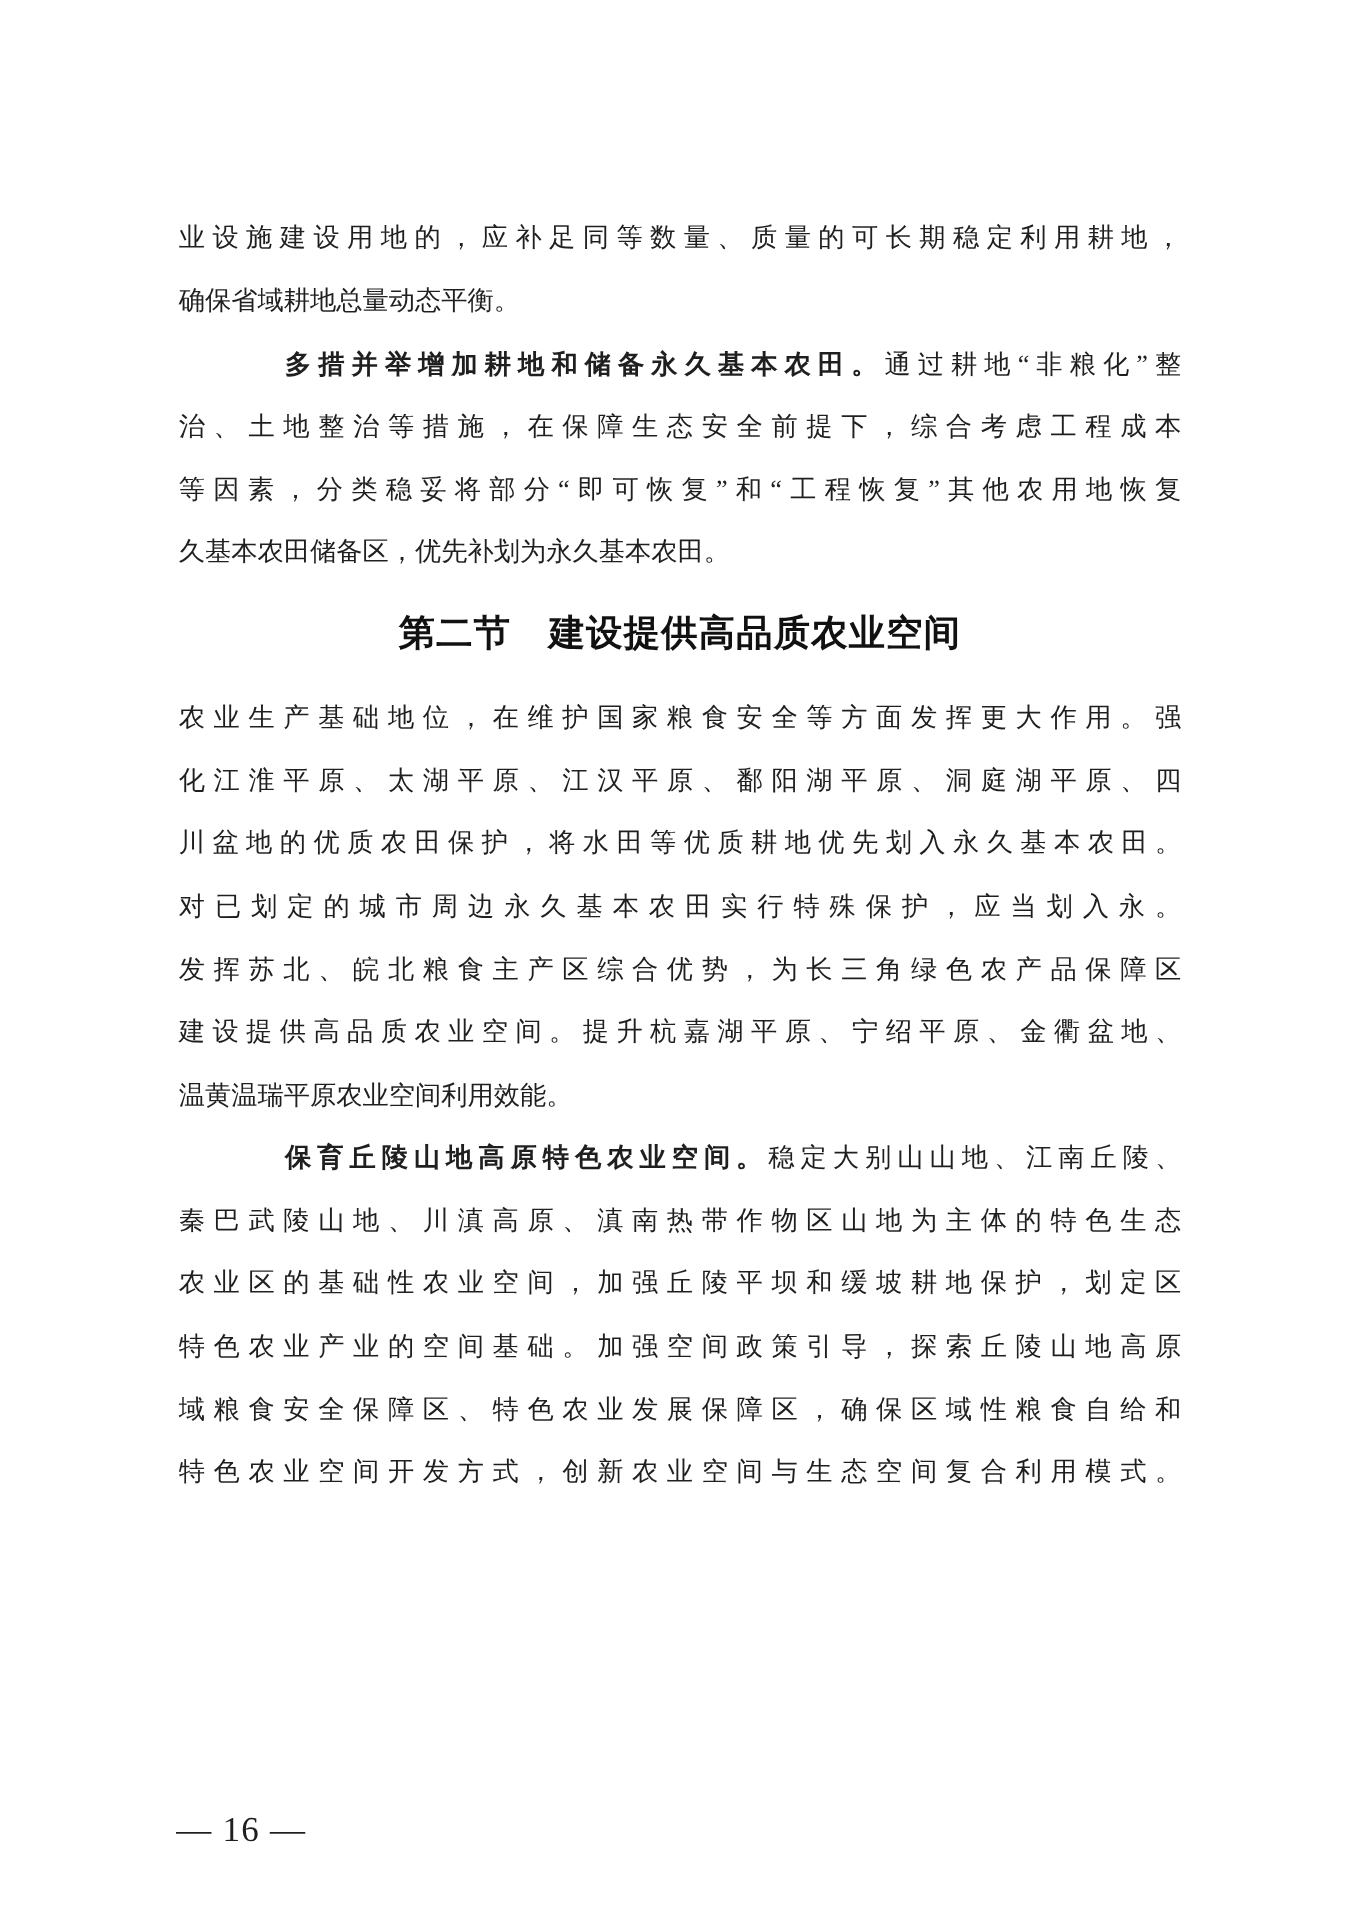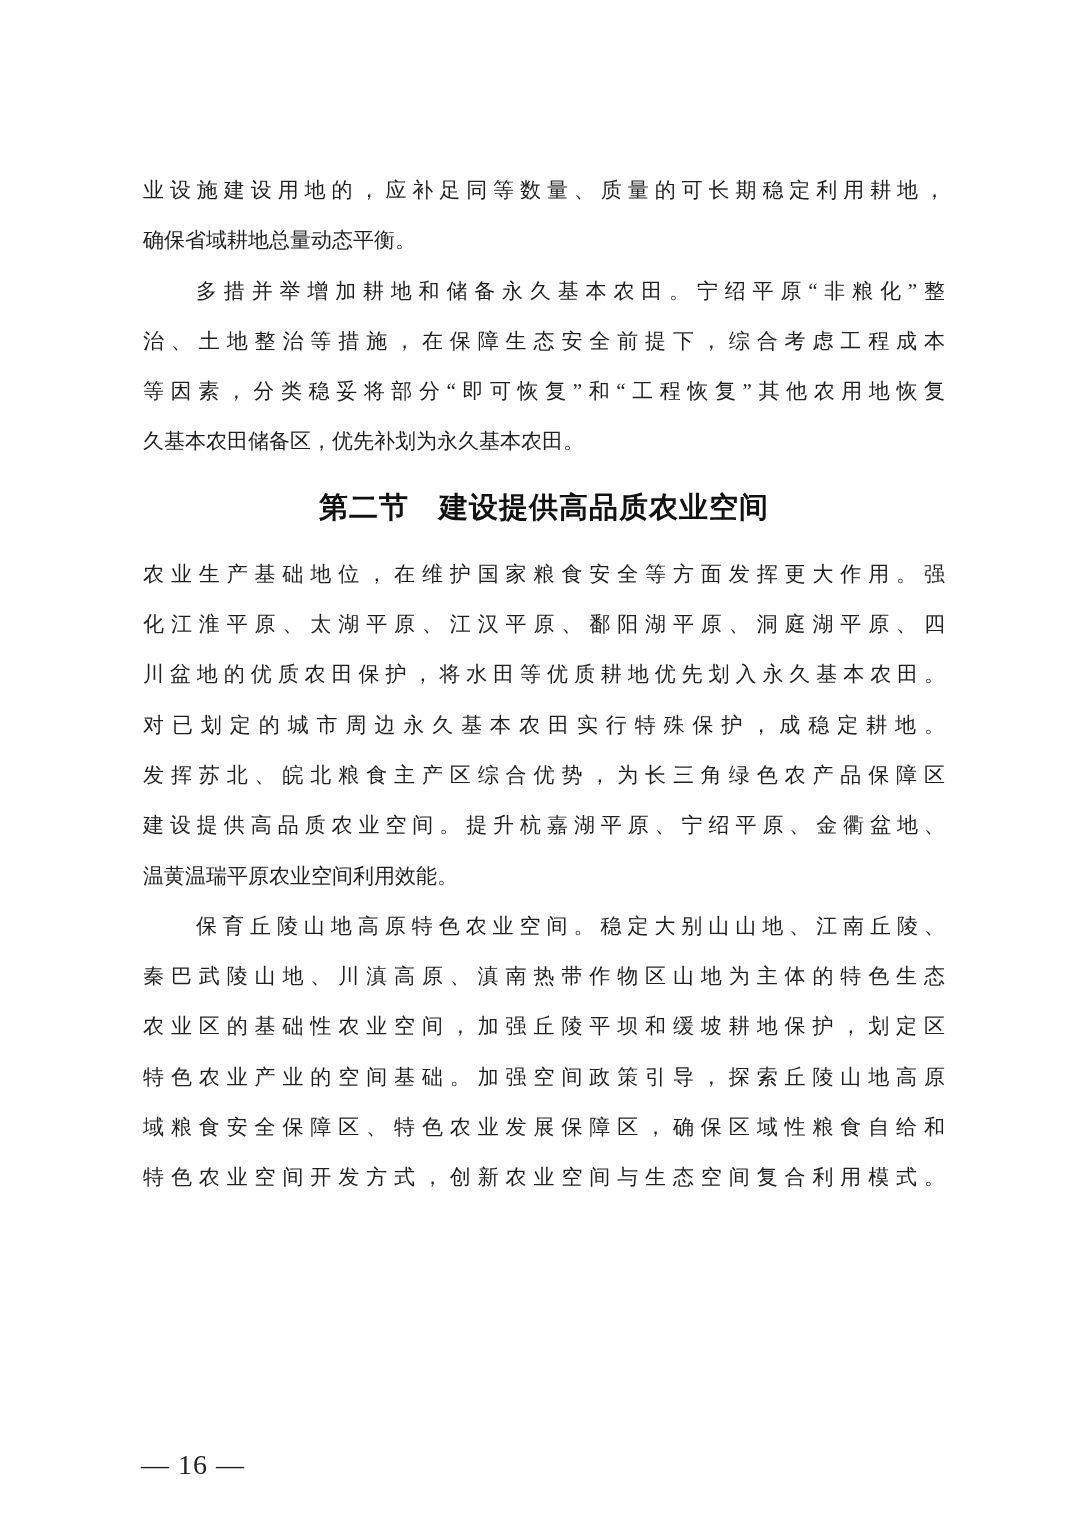--- a/index.html
+++ b/index.html
@@ -9,21 +9,21 @@
     font-family: "Liberation Serif", "DejaVu Serif", serif;
   }
   .content { position: absolute; left: 143px; top: 165px; width: 802px; }
   .line {
     font-size: 21px; line-height: 50.3px; height: 50.3px;
     text-align: justify; text-align-last: justify;
     white-space: normal; overflow: visible;
   }
   .line.last { text-align-last: left; }
   .line.indent { padding-left: 53px; }
-  .lead { font-weight: normal; }
+  .lead { font-weight: bold; margin-left: 32px; }
   .heading {
     font-family: "Liberation Sans", "DejaVu Sans", sans-serif;
     font-weight: bold; font-size: 29px; color: #111;
     text-align: center; height: 56px; line-height: 56px;
     margin-top: 12px; margin-bottom: 14px;
     letter-spacing: 1px;
   }
   .footer {
     position: absolute; left: 141px; top: 1440px;
     font-size: 28px; line-height: 50px; letter-spacing: 1px; color: #1f1f1f;
@@ -31,31 +31,31 @@
 </style>
 </head>
 <body>
 
 <div class="page">
   <div class="content">
 
     <div class="line">业设施建设用地的，应补足同等数量、质量的可长期稳定利用耕地，</div>
     <div class="line last">确保省域耕地总量动态平衡。</div>
 
-    <div class="line indent"><span class="lead">多措并举增加耕地和储备永久基本农田。</span><span>宁绍平原“非粮化”整</span></div>
+    <div class="line indent"><span class="lead">多措并举增加耕地和储备永久基本农田。</span><span>通过耕地“非粮化”整</span></div>
     <div class="line">治、土地整治等措施，在保障生态安全前提下，综合考虑工程成本</div>
     <div class="line">等因素，分类稳妥将部分“即可恢复”和“工程恢复”其他农用地恢复</div>
     <div class="line last">久基本农田储备区，优先补划为永久基本农田。</div>
 
     <div class="heading">第二节　建设提供高品质农业空间</div>
 
     <div class="line">农业生产基础地位，在维护国家粮食安全等方面发挥更大作用。强</div>
     <div class="line">化江淮平原、太湖平原、江汉平原、鄱阳湖平原、洞庭湖平原、四</div>
     <div class="line">川盆地的优质农田保护，将水田等优质耕地优先划入永久基本农田。</div>
-    <div class="line">对已划定的城市周边永久基本农田实行特殊保护，成稳定耕地。</div>
+    <div class="line">对已划定的城市周边永久基本农田实行特殊保护，应当划入永。</div>
     <div class="line">发挥苏北、皖北粮食主产区综合优势，为长三角绿色农产品保障区</div>
     <div class="line">建设提供高品质农业空间。提升杭嘉湖平原、宁绍平原、金衢盆地、</div>
     <div class="line last">温黄温瑞平原农业空间利用效能。</div>
 
     <div class="line indent"><span class="lead">保育丘陵山地高原特色农业空间。</span><span>稳定大别山山地、江南丘陵、</span></div>
     <div class="line">秦巴武陵山地、川滇高原、滇南热带作物区山地为主体的特色生态</div>
     <div class="line">农业区的基础性农业空间，加强丘陵平坝和缓坡耕地保护，划定区</div>
     <div class="line">特色农业产业的空间基础。加强空间政策引导，探索丘陵山地高原</div>
     <div class="line">域粮食安全保障区、特色农业发展保障区，确保区域性粮食自给和</div>
     <div class="line">特色农业空间开发方式，创新农业空间与生态空间复合利用模式。</div>

